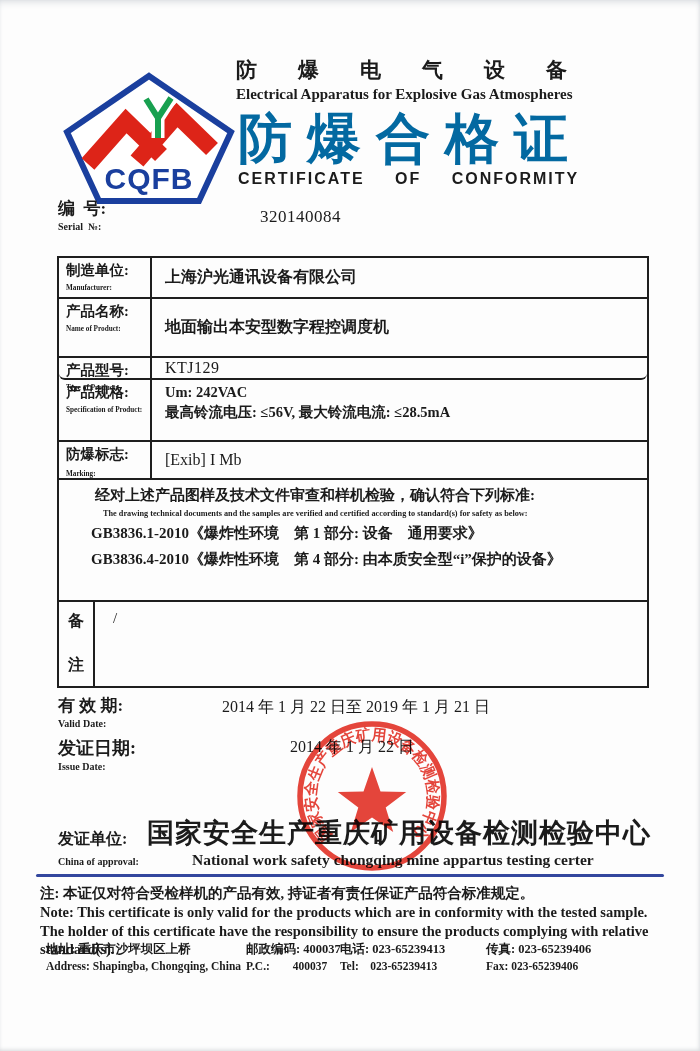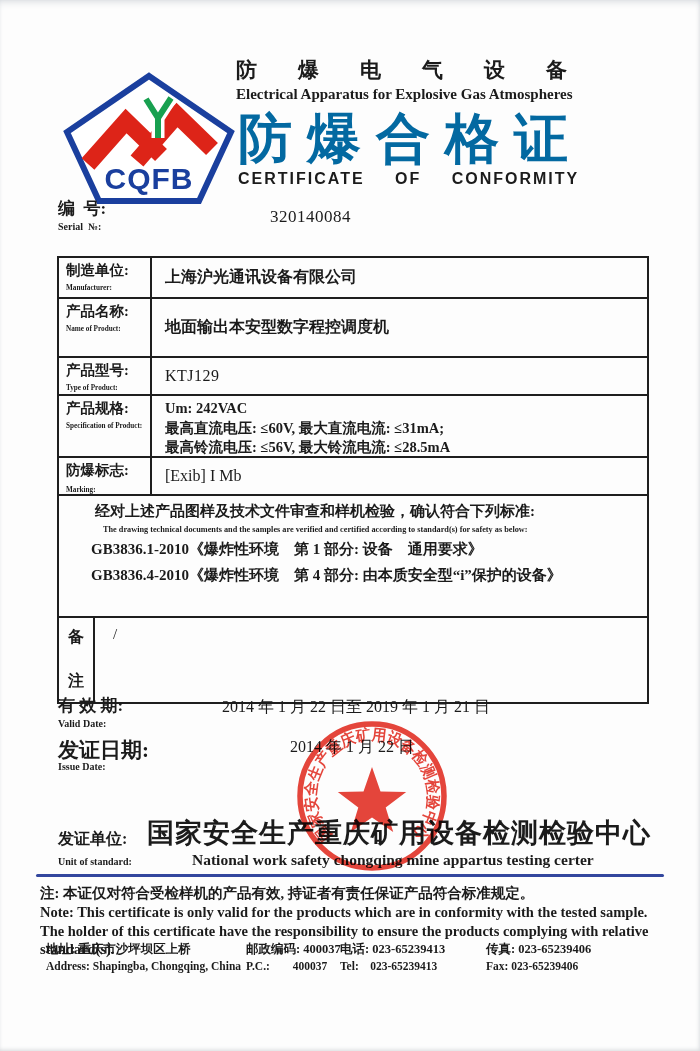--- a/index.html
+++ b/index.html
@@ -13,21 +13,21 @@
   .sans { font-family:"Liberation Sans","DejaVu Sans",sans-serif; }
   .abs { position:absolute; white-space:nowrap; }
 
   
   .brand-cn { left:236px; top:56px; font-size:21px; font-weight:bold; letter-spacing:41px; }
   .brand-en { left:236px; top:86px; font-size:15px; font-weight:bold; }
   .cert-title { left:238px; top:103px; font-size:54px; font-weight:bold; color:#0369a1; letter-spacing:15px; }
   .cert-en { left:238px; top:170px; font-size:16px; font-weight:bold; letter-spacing:2px; word-spacing:24px; }
   .serial-cn { left:58px; top:197px; font-size:17px; font-weight:bold; white-space:pre; }
   .serial-en { left:58px; top:221px; font-size:10px; font-weight:bold; white-space:pre; }
-  .serial-val { left:270px; top:207px; font-size:17px; letter-spacing:.5px; }
+  .serial-val { left:260px; top:207px; font-size:17px; letter-spacing:.5px; }
 
   
   .cert-table { position:absolute; left:57px; top:256px; width:592px; border:2px solid #1e1e1e; background:transparent; }
   .t-row { display:flex; border-bottom:2px solid #1e1e1e; }
   .t-row:last-child { border-bottom:none; }
   .t-label { width:93px; border-right:2px solid #1e1e1e; padding:3px 2px 8px 7px; }
   .t-label .cn { font-size:14.5px; font-weight:bold; white-space:nowrap; }
   .t-label .en { font-size:8px; font-weight:bold; white-space:nowrap; transform:scaleX(.9); transform-origin:left; margin-top:3px; }
   .t-value { flex:1; padding-left:13px; display:flex; align-items:center; font-size:16px; font-weight:bold; }
   .spec-lines { padding:3px 0 0 13px; font-size:14.5px; font-weight:bold; line-height:19.5px; }
@@ -35,21 +35,21 @@
   .std-cn { margin-left:36px; font-size:15px; font-weight:bold; }
   .std-en { margin-left:44px; margin-top:3px; font-size:8.5px; font-weight:bold; transform:scaleX(.97); transform-origin:left; }
   .std-item { margin-left:32px; margin-top:5px; font-size:15px; line-height:21px; font-weight:bold; }
   .rm-label { width:36px; border-right:2px solid #1e1e1e; display:flex; flex-direction:column; justify-content:space-between; align-items:center; padding:9px 0 10px 0; font-size:16px; font-weight:bold; }
   .rm-value { flex:1; padding:8px 0 0 18px; font-size:15px; }
 
   
   .vd-cn { left:58px; top:694px; font-size:17px; font-weight:bold; white-space:pre; }
   .vd-en { left:58px; top:718px; font-size:10px; font-weight:bold; }
   .vd-val { left:222px; top:697px; font-size:16px; }
-  .id-cn { left:58px; top:736px; font-size:21px; font-weight:bold; }
+  .id-cn { left:58px; top:736px; font-size:18px; font-weight:bold; }
   .id-en { left:58px; top:761px; font-size:10px; font-weight:bold; }
   .id-val { left:290px; top:737px; font-size:16px; z-index:1; }
 
   .seal { left:283px; top:707px; width:178px; height:178px; mix-blend-mode:multiply; opacity:.92; z-index:2; }
 
   
   .ap-cn { left:58px; top:829px; font-size:16px; font-weight:bold; }
   .ap-org { left:147px; top:815px; font-size:27px; font-weight:bold; letter-spacing:1px; }
   .ap-en { left:58px; top:856px; font-size:10px; font-weight:bold; }
   .ap-org-en { left:192px; top:851px; font-size:15.5px; font-weight:bold; }
@@ -101,36 +101,35 @@
     </div>
 
     <div class="t-row" style="height:59px;">
       <div class="t-label">
         <div class="cn">产品名称:</div>
         <div class="en">Name of Product:</div>
       </div>
       <div class="t-value">地面输出本安型数字程控调度机</div>
     </div>
 
-    <div class="t-row" style="height:38px;">
+    <div class="t-row" style="height:22px;border-radius:6px;">
       <div class="t-label">
         <div class="cn">产品型号:</div>
         <div class="en">Type of Product:</div>
       </div>
       <div class="t-value" style="font-weight:normal; font-size:16px; letter-spacing:.5px;">KTJ129</div>
     </div>
 
     <div class="t-row" style="height:62px;">
       <div class="t-label">
         <div class="cn">产品规格:</div>
         <div class="en">Specification of Product:</div>
       </div>
       <div class="spec-lines">
         <div>Um: 242VAC</div>
-        <div>最高直流电压: ≤60V, 最大直流电流: ≤31mA;</div>
         <div>最高铃流电压: ≤56V, 最大铃流电流: ≤28.5mA</div>
       </div>
     </div>
 
     <div class="t-row" style="height:38px;">
       <div class="t-label">
         <div class="cn">防爆标志:</div>
         <div class="en" style="margin-top:5px;">Marking:</div>
       </div>
       <div class="t-value" style="font-weight:normal; font-size:16px;">[Exib] I Mb</div>
@@ -168,21 +167,21 @@
     <defs>
       <path id="sealTextPath" d="M 49.4 128.6 A 56 56 0 1 1 128.6 128.6" fill="none"></path>
     </defs>
     <text font-size="15.5" font-weight="bold" fill="#e4352a" font-family="Liberation Serif, DejaVu Serif, serif">
       <textPath href="#sealTextPath" startOffset="0" textLength="262" lengthAdjust="spacingAndGlyphs">国家安全生产重庆矿用设备检测检验中心</textPath>
     </text>
   </svg>
 
   <div class="abs ap-cn">发证单位:</div>
   <div class="abs ap-org">国家安全生产重庆矿用设备检测检验中心</div>
-  <div class="abs ap-en">Unit of standard:</div>
+  <div class="abs ap-en">China of approval:</div>
   <div class="abs ap-org-en">National work safety chongqing mine appartus testing certer</div>
 
   <div class="divider"></div>
 
   <div class="abs note-cn">注: 本证仅对符合受检样机的产品有效, 持证者有责任保证产品符合标准规定。</div>
   <div class="note-en">Note: This certificate is only valid for the products which are in conformity with the tested sample. The holder of this certificate have the responsibility to ensure the products complying with relative standard(s).</div>
 
   <div class="footer">
     <div class="f-row cn">
       <span class="f-c1">地址: 重庆市沙坪坝区上桥</span>

